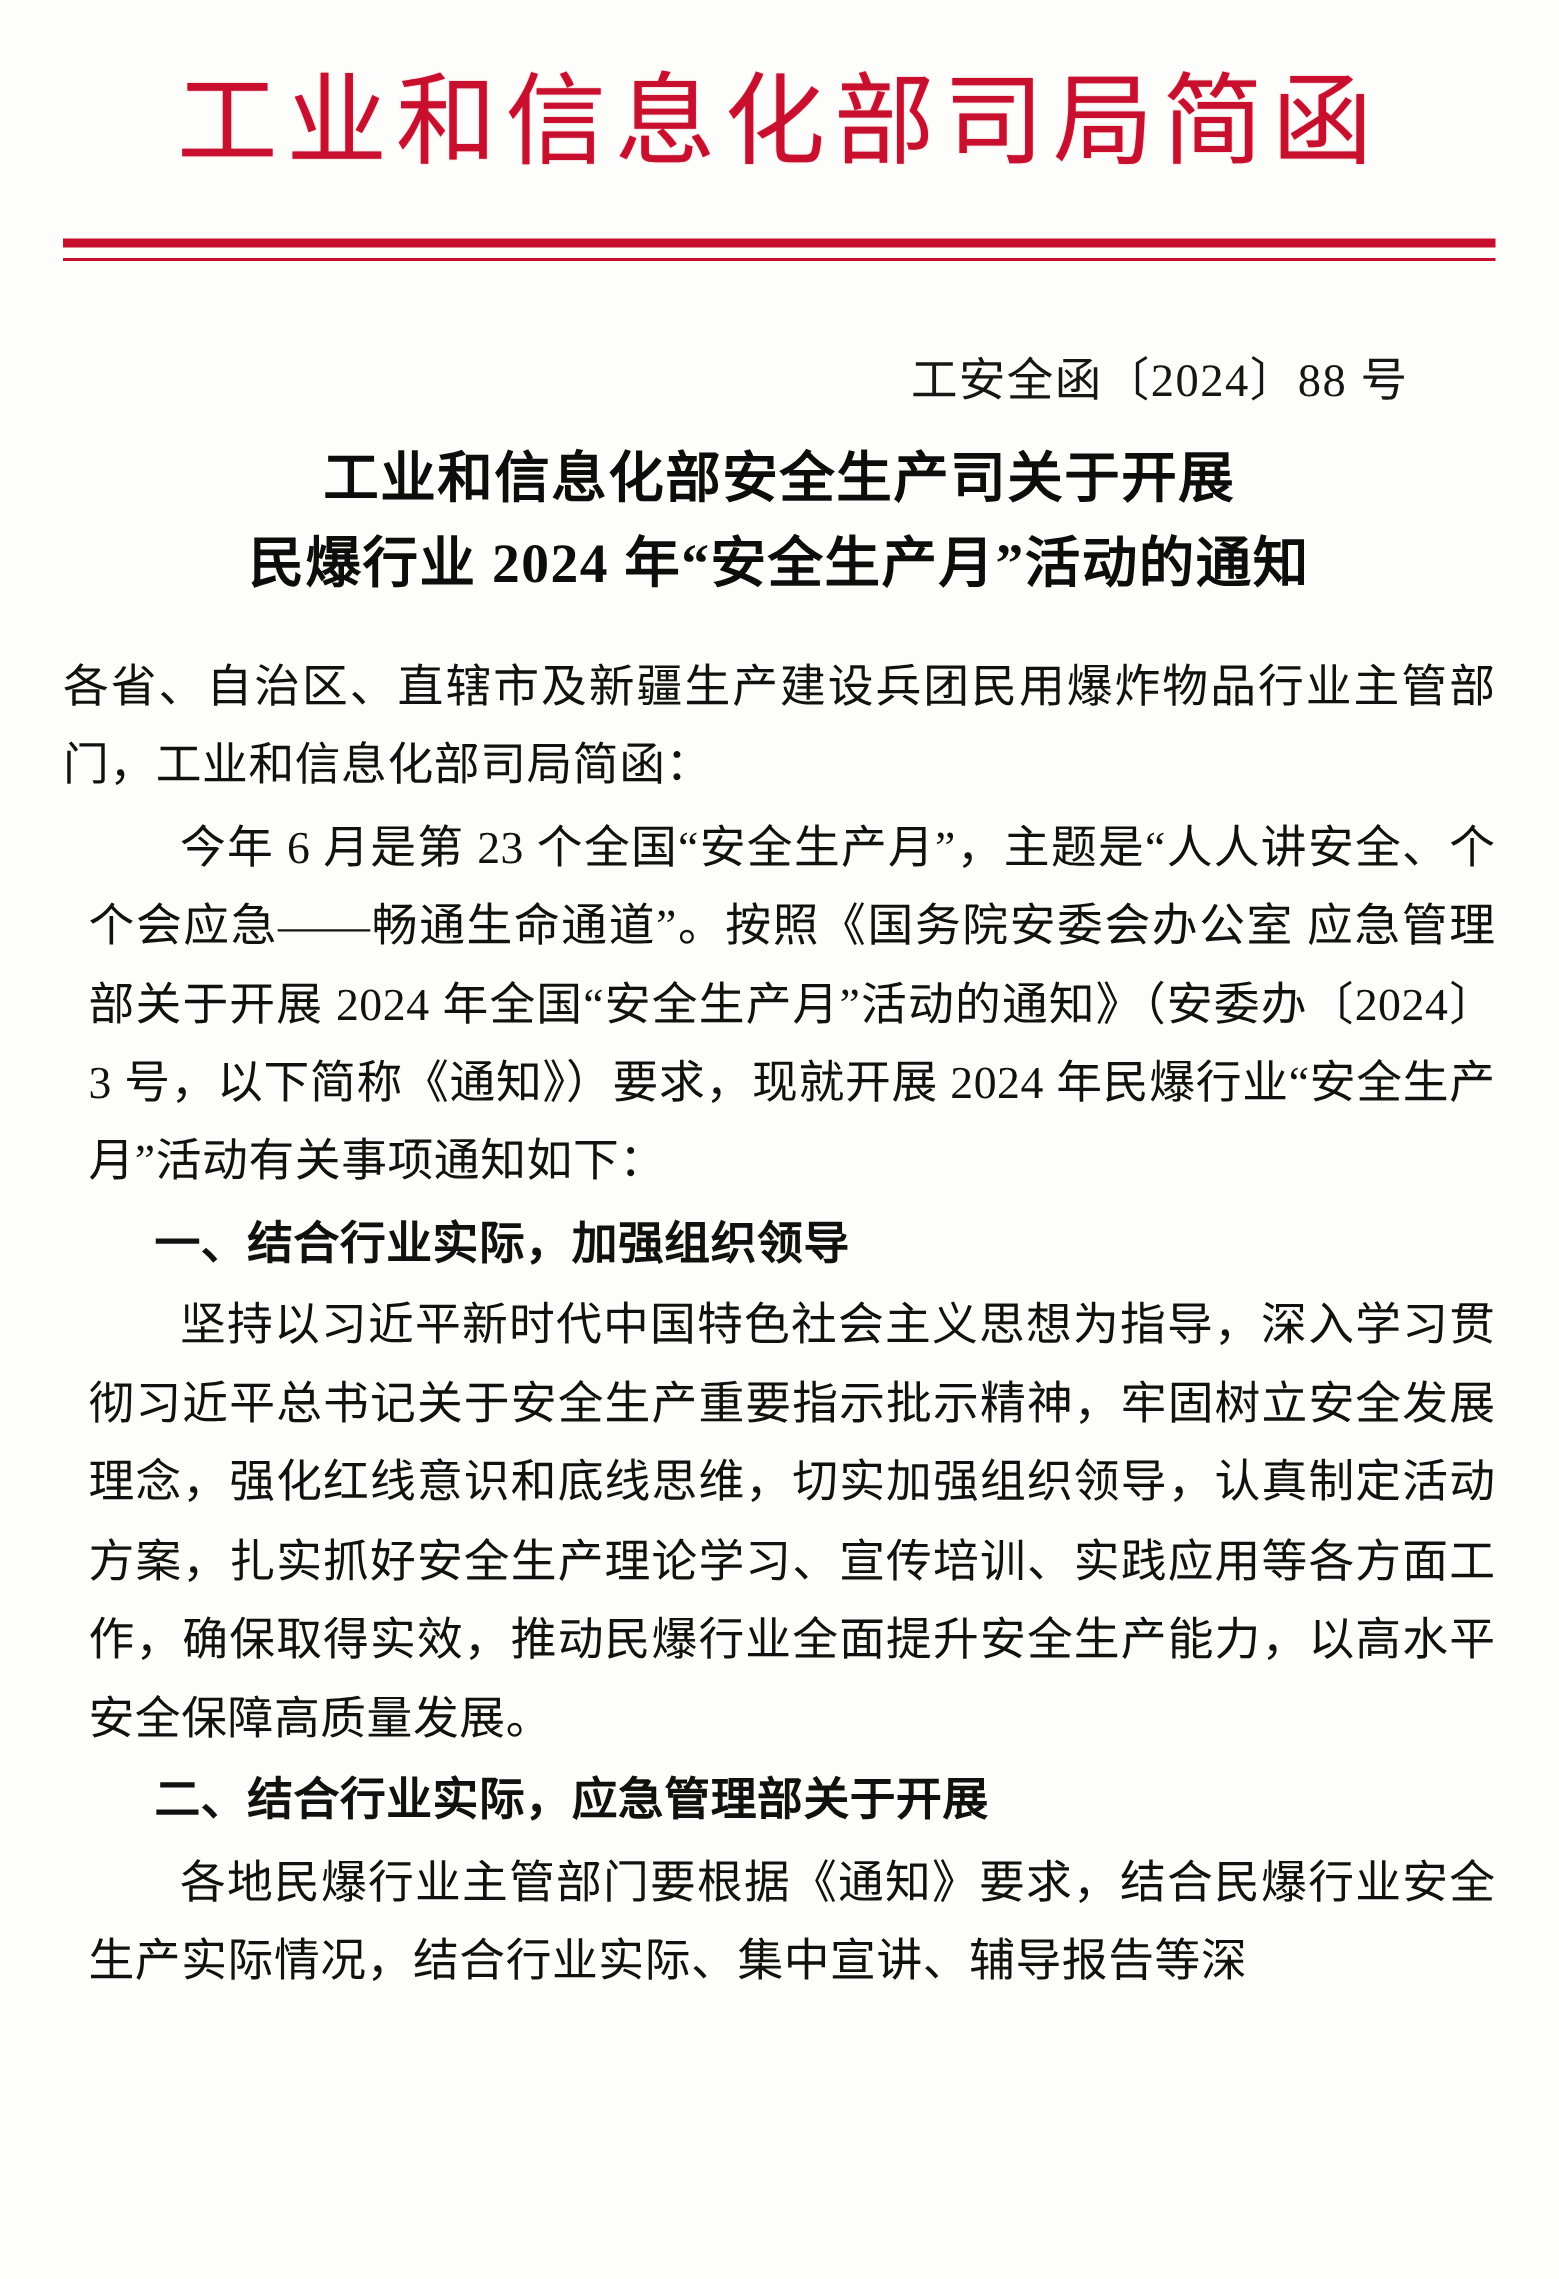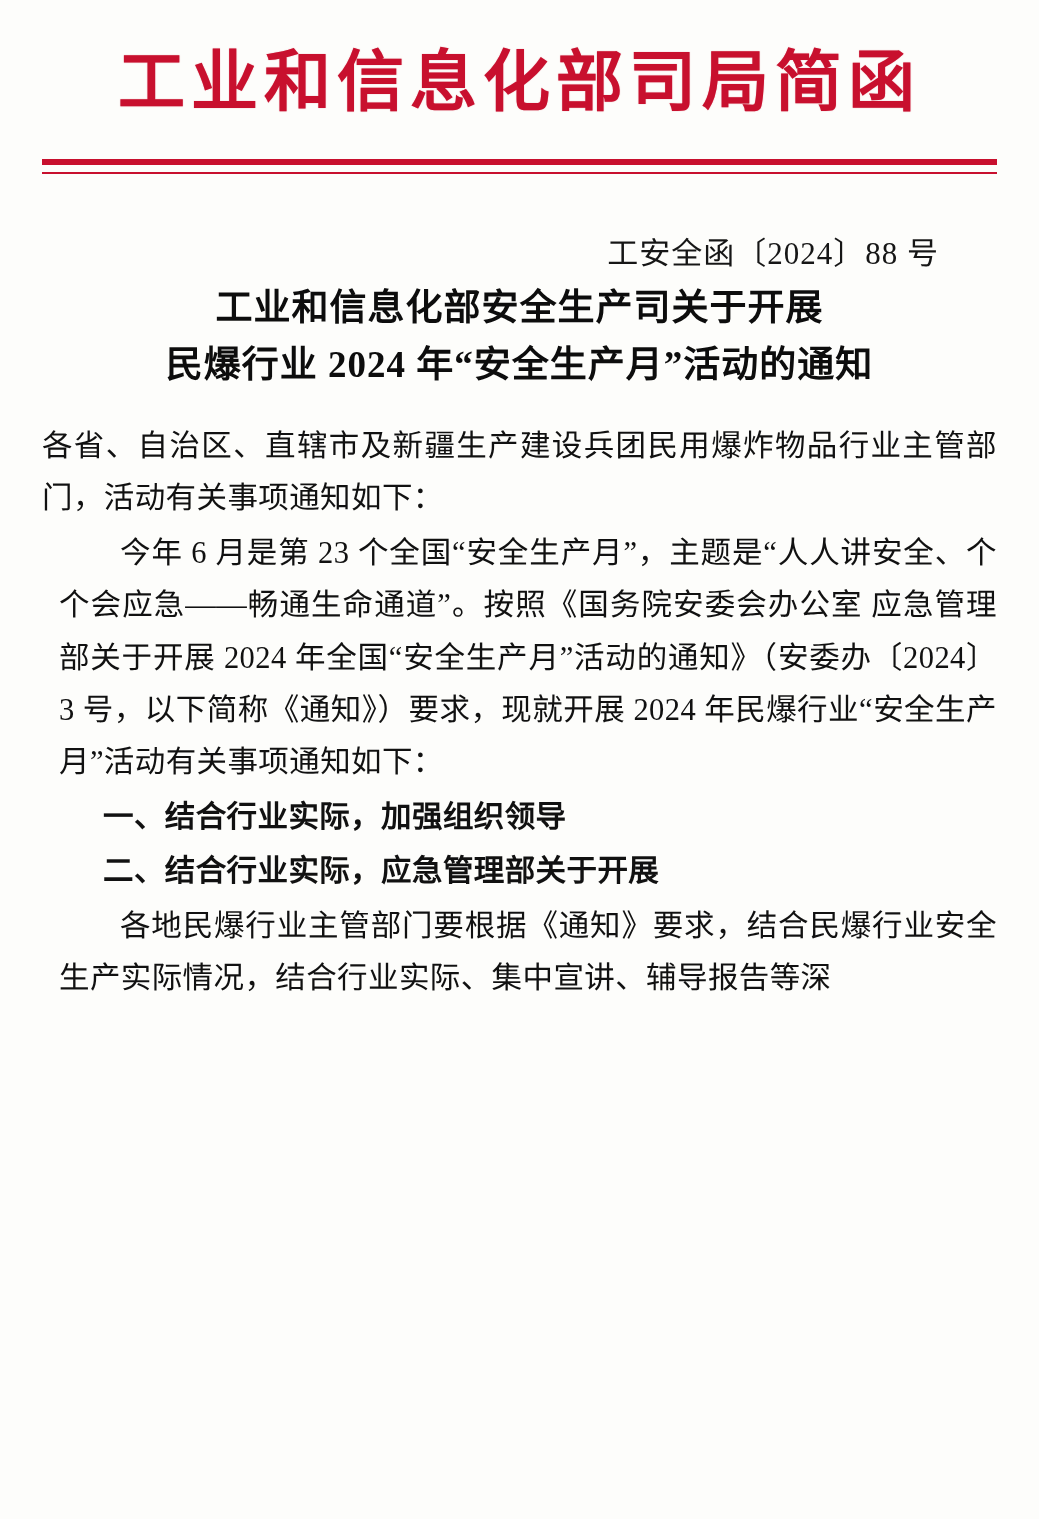--- a/index.html
+++ b/index.html
@@ -25,21 +25,21 @@
   }
 
   
   .masthead {
     text-align: center;
     padding-top: 44px;
   }
   .masthead-title {
     color: #c8102e;
     font-family: "Liberation Serif", "DejaVu Serif", serif;
-    font-weight: bold;
+    font-weight: normal;
     font-size: 67px;
     letter-spacing: 6px;
     line-height: 1.15;
     white-space: nowrap;
     text-shadow: 0 0 1px rgba(200,16,46,0.5);
   }
   .masthead-rules {
     margin-top: 38px;
   }
   .rule-thick {
@@ -61,21 +61,21 @@
     padding-right: 58px;
     font-size: 31px;
     letter-spacing: 1px;
     color: #161616;
     font-family: "Liberation Serif", "DejaVu Serif", serif;
   }
 
   
   .doc-title {
     text-align: center;
-    margin-top: 6px;
+    margin-top: 18px;
     font-weight: bold;
     font-size: 37px;
     line-height: 1.55;
     letter-spacing: 1px;
     color: #0d0d0d;
     font-family: "Liberation Serif", "DejaVu Serif", serif;
   }
   .doc-title div {
     white-space: nowrap;
   }
@@ -116,20 +116,21 @@
   </div>
 
   <div class="doc-number">工安全函〔2024〕88 号</div>
 
   <div class="doc-title">
     <div>工业和信息化部安全生产司关于开展</div>
     <div>民爆行业 2024 年“安全生产月”活动的通知</div>
   </div>
 
   <div class="body-text">
-    <p class="para">各省、自治区、直辖市及新疆生产建设兵团民用爆炸物品行业主管部门，活动有关事项通知如下：</p>
+    <p class="para">各省、自治区、直辖市及新疆生产建设兵团民用爆炸物品行业主管部门，工业和信息化部司局简函：</p>
     <p class="para indent">今年 6 月是第 23 个全国“安全生产月”，主题是“人人讲安全、个个会应急——畅通生命通道”。按照《国务院安委会办公室 应急管理部关于开展 2024 年全国“安全生产月”活动的通知》（安委办〔2024〕3 号，以下简称《通知》）要求，现就开展 2024 年民爆行业“安全生产月”活动有关事项通知如下：</p>
     <p class="para heading">一、结合行业实际，加强组织领导</p>
+    <p class="para indent">坚持以习近平新时代中国特色社会主义思想为指导，深入学习贯彻习近平总书记关于安全生产重要指示批示精神，牢固树立安全发展理念，强化红线意识和底线思维，切实加强组织领导，认真制定活动方案，扎实抓好安全生产理论学习、宣传培训、实践应用等各方面工作，确保取得实效，推动民爆行业全面提升安全生产能力，以高水平安全保障高质量发展。</p>
     <p class="para heading">二、结合行业实际，应急管理部关于开展</p>
     <p class="para indent">各地民爆行业主管部门要根据《通知》要求，结合民爆行业安全生产实际情况，结合行业实际、集中宣讲、辅导报告等深</p>
   </div>
 
 </div>
 
 </body></html>

